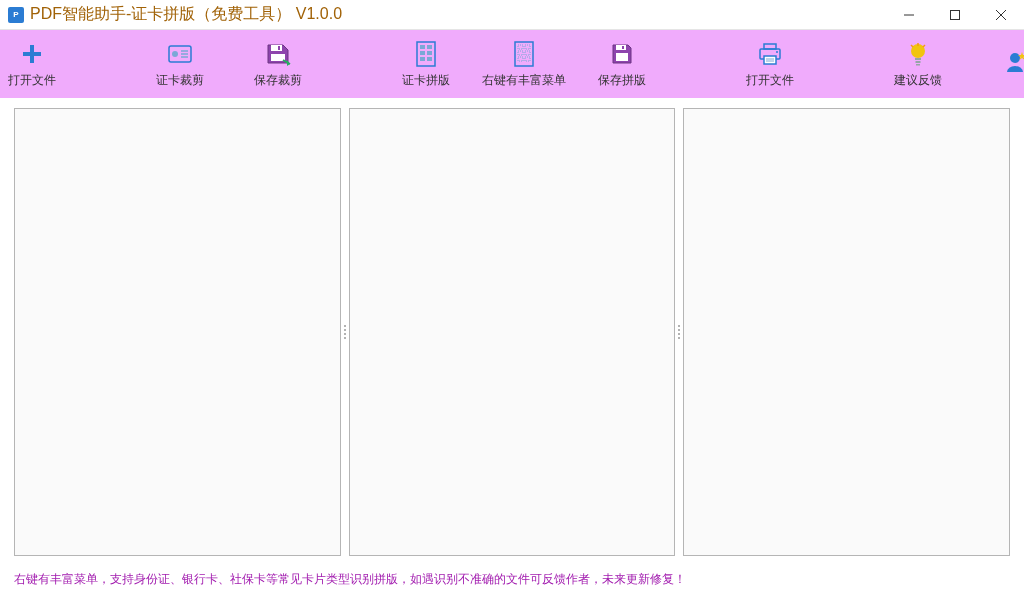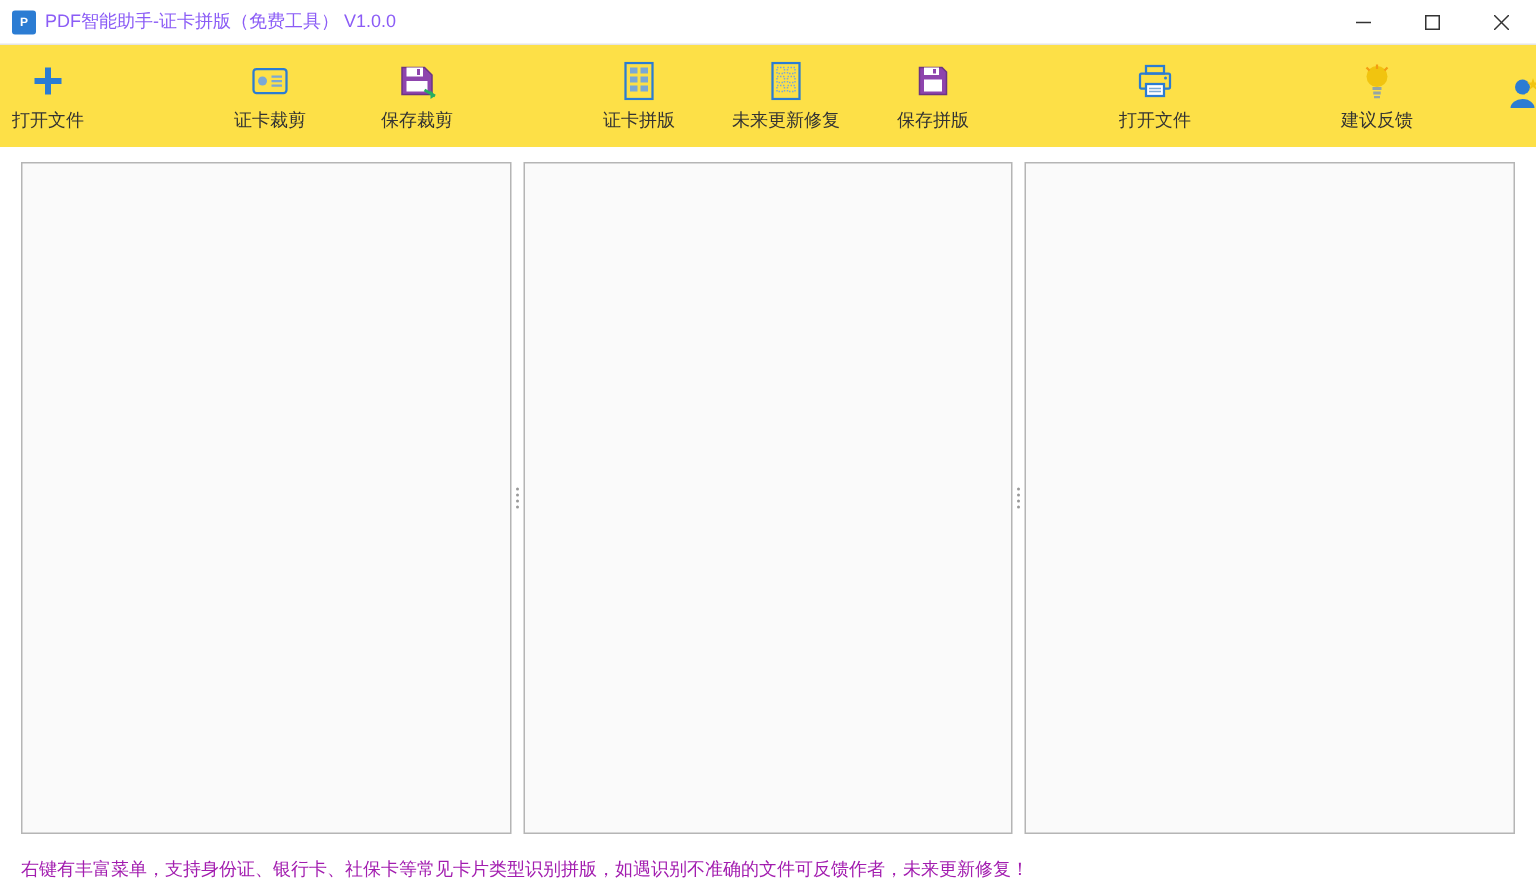--- a/index.html
+++ b/index.html
@@ -29,38 +29,38 @@
       margin-right: 6px;
       display: flex;
       align-items: center;
       justify-content: center;
       color: #fff;
       font-size: 8px;
       font-weight: bold;
     }
     .titlebar-title {
       flex: 1;
-      color: #8b5cf6;
-      font-size: 12px;
+      color: #a16207;
+      font-size: 16px;
     }
     .window-controls {
       display: flex;
     }
     .window-btn {
       width: 46px;
       height: 30px;
       display: flex;
       align-items: center;
       justify-content: center;
       cursor: pointer;
       color: #333;
     }
     .toolbar {
       height: 68px;
-      background: #fde047;
+      background: #f0abfc;
       display: flex;
       align-items: center;
       padding: 0 6px;
       gap: 46px;
     }
     .tool-btn {
       display: flex;
       flex-direction: column;
       align-items: center;
       justify-content: center;
@@ -218,21 +218,21 @@
       <svg width="22" height="26" viewBox="0 0 22 26">
         <rect x="2" y="1" width="18" height="24" fill="none" stroke="#2b7cd3" stroke-width="1.5"></rect>
         <rect x="5" y="4" width="5" height="4" fill="none" stroke="#7aa8d6" stroke-width="1" stroke-dasharray="1,1"></rect>
         <rect x="12" y="4" width="5" height="4" fill="none" stroke="#7aa8d6" stroke-width="1" stroke-dasharray="1,1"></rect>
         <rect x="5" y="10" width="5" height="4" fill="none" stroke="#7aa8d6" stroke-width="1" stroke-dasharray="1,1"></rect>
         <rect x="12" y="10" width="5" height="4" fill="none" stroke="#7aa8d6" stroke-width="1" stroke-dasharray="1,1"></rect>
         <rect x="5" y="16" width="5" height="4" fill="none" stroke="#7aa8d6" stroke-width="1" stroke-dasharray="1,1"></rect>
         <rect x="12" y="16" width="5" height="4" fill="none" stroke="#7aa8d6" stroke-width="1" stroke-dasharray="1,1"></rect>
       </svg>
     </div>
-    <div class="tool-label">未来更新修复</div>
+    <div class="tool-label">右键有丰富菜单</div>
   </div>
 
   <div class="tool-btn">
     <div class="tool-icon">
       <svg width="24" height="24" viewBox="0 0 24 24">
         <path d="M3 3 L18 3 L21 6 L21 21 L3 21 Z" fill="#8e44ad" stroke="#6c3483" stroke-width="1"></path>
         <rect x="6" y="3" width="10" height="5" fill="#fff"></rect>
         <rect x="12" y="4" width="2" height="3" fill="#8e44ad"></rect>
         <rect x="6" y="11" width="12" height="8" fill="#fff"></rect>
       </svg>

